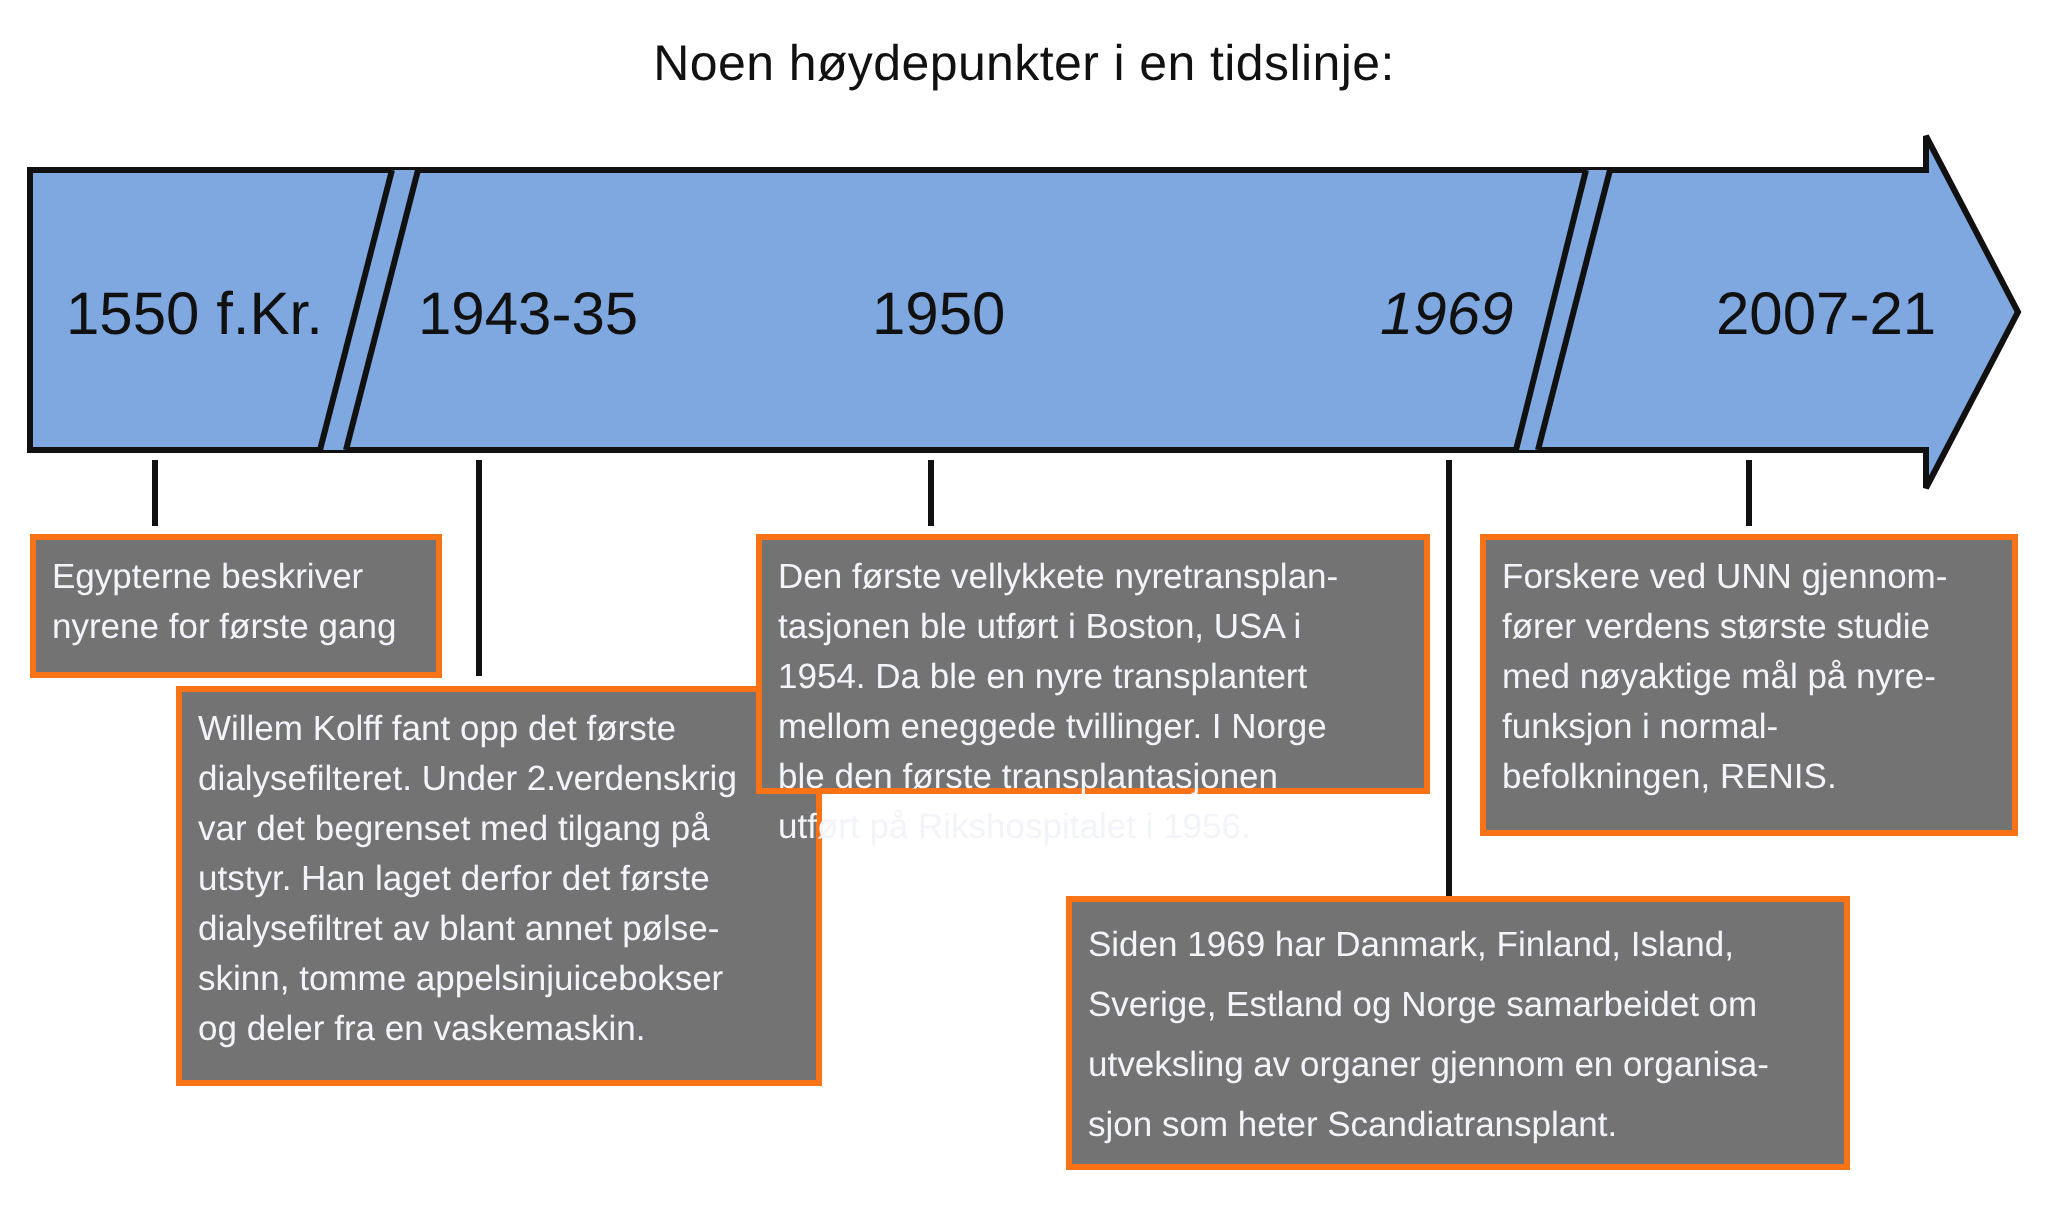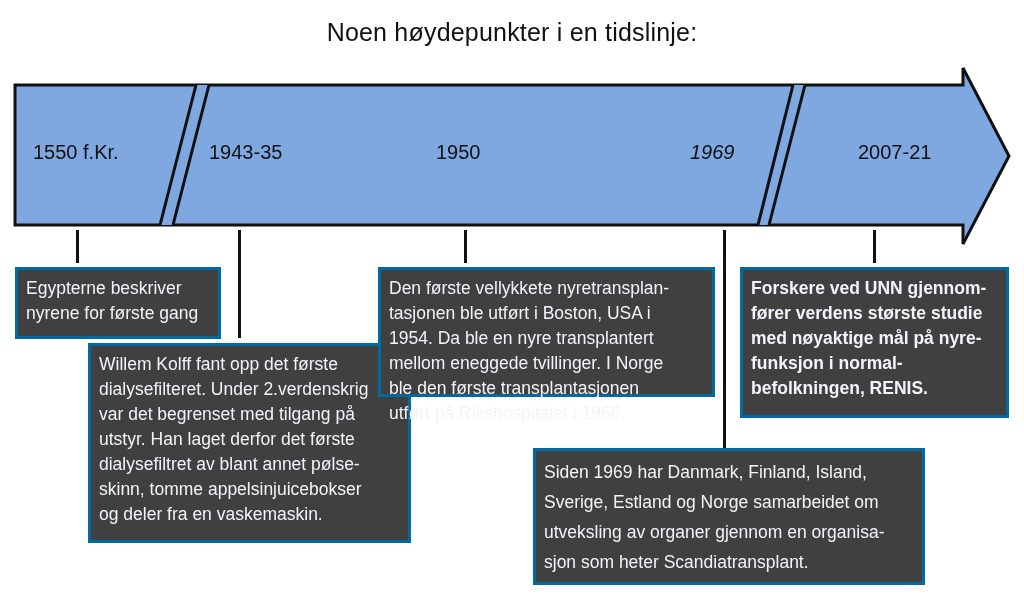--- a/index.html
+++ b/index.html
@@ -1,23 +1,23 @@
 <!DOCTYPE html>
 <html><head>
   <meta charset="utf-8">
   <style>
     html, body { margin: 0; padding: 0; background: #ffffff; }
     body { width: 1024px; height: 607px; position: relative; overflow: hidden;
            font-family: "Liberation Sans", "DejaVu Sans", sans-serif; }
     .title { position: absolute; left: 0; top: 18px; width: 1024px; text-align: center;
              font-size: 25px; color: #111; letter-spacing: 0.2px; }
     svg.timeline { position: absolute; left: 0; top: 0; }
-    .year { position: absolute; font-size: 20px; color: #111; white-space: nowrap; }
+    .year { position: absolute; font-size: 30px; color: #111; white-space: nowrap; }
     .tick { position: absolute; width: 3px; background: #111; }
-    .box { position: absolute; background: #404040; border: 3px solid #0369a1;
+    .box { position: absolute; background: #737373; border: 3px solid #f97316;
            box-sizing: border-box; color: #f2f4fa; font-size: 17.5px; line-height: 25px;
            padding: 6px 8px; white-space: pre-line; }
   </style>
 </head>
 <body>
 
 <div class="title">Noen høydepunkter i en tidslinje:</div>
 
 <svg class="timeline" width="1024" height="607">
 
@@ -52,21 +52,21 @@
 utstyr. Han laget derfor det første
 dialysefiltret av blant annet pølse-
 skinn, tomme appelsinjuicebokser
 og deler fra en vaskemaskin.</div>
 <div class="box" style="left:378px; top:267px; width:337px; height:130px;">Den første vellykkete nyretransplan-
 tasjonen ble utført i Boston, USA i
 1954. Da ble en nyre transplantert
 mellom eneggede tvillinger. I Norge
 ble den første transplantasjonen
 utført på Rikshospitalet i 1956.</div>
-<div class="box" style="left:740px; top:267px; width:269px; height:151px;font-weight:bold;">Forskere ved UNN gjennom-
+<div class="box" style="left:740px; top:267px; width:269px; height:151px;">Forskere ved UNN gjennom-
 fører verdens største studie
 med nøyaktige mål på nyre-
 funksjon i normal-
 befolkningen, RENIS.</div>
 <div class="box" style="left:533px; top:448px; width:392px; height:137px; line-height:30px;">Siden 1969 har Danmark, Finland, Island,
 Sverige, Estland og Norge samarbeidet om
 utveksling av organer gjennom en organisa-
 sjon som heter Scandiatransplant.</div>
 
 </body></html>

